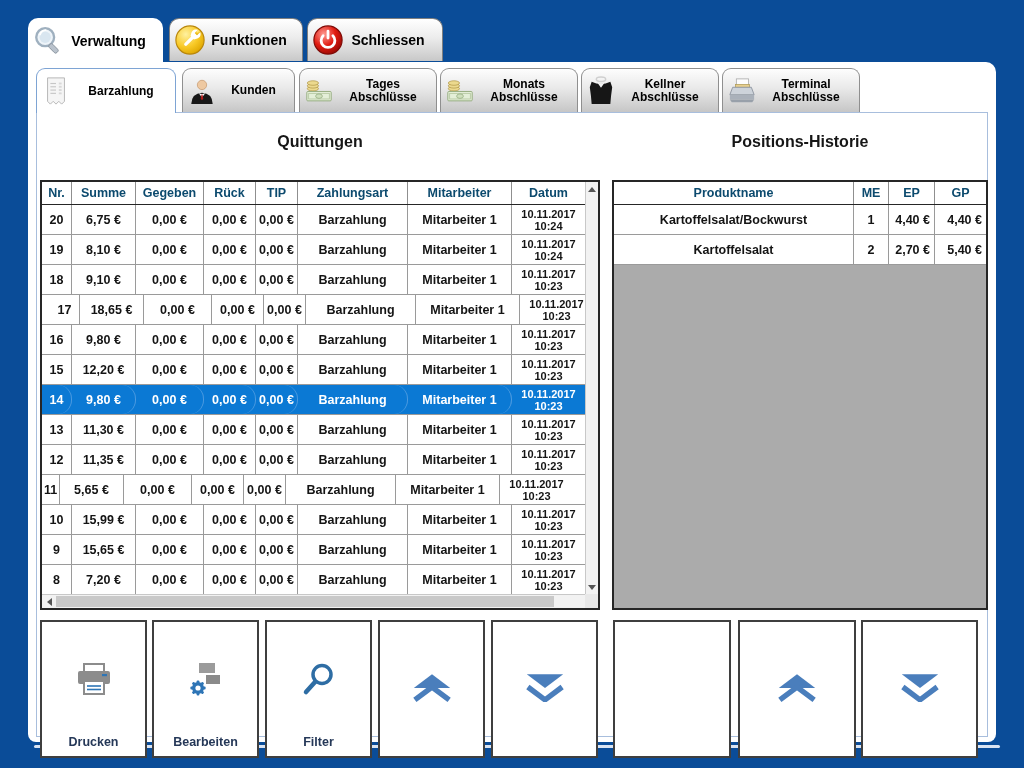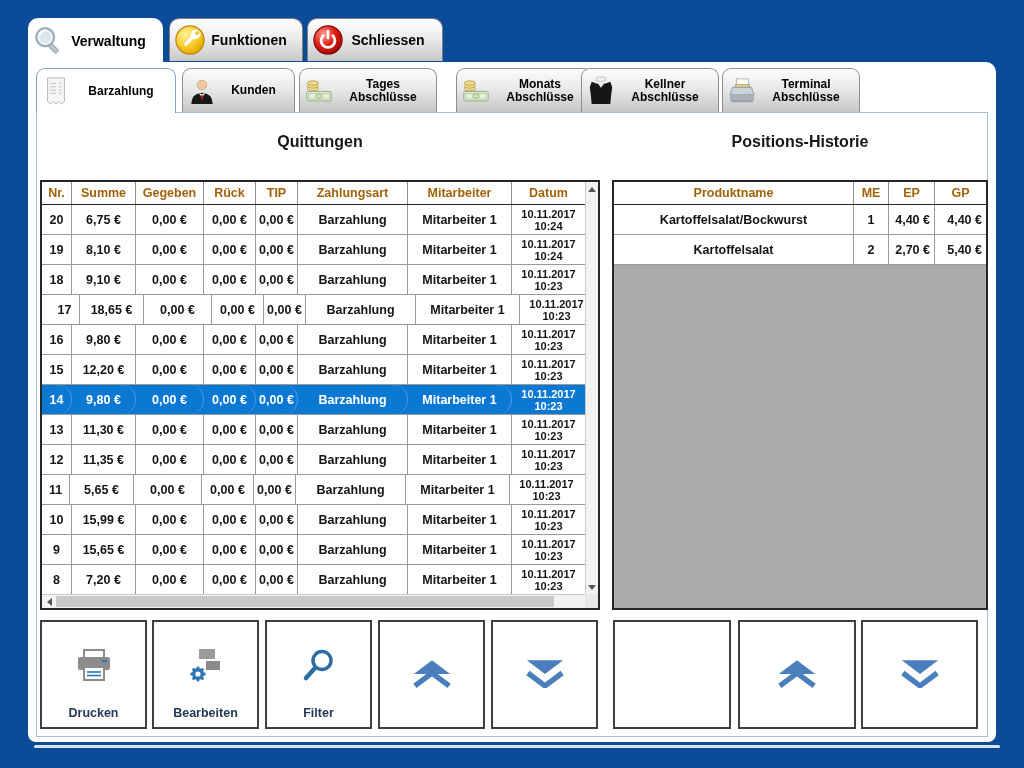--- a/index.html
+++ b/index.html
@@ -46,21 +46,21 @@
   .gridtable{position:absolute;top:180px;border:2px solid #262626;background:#fff;
              box-sizing:border-box;z-index:3;}
   #qtable{left:40px;width:560px;height:430px;}
   #ptable{left:612px;width:376px;height:430px;background:#ababab;}
 
   .thead{position:absolute;left:0;top:0;height:22px;display:flex;background:#fff;
          border-bottom:1px solid #262626;box-sizing:content-box;}
   #qtable .thead{right:13px;}
   #ptable .thead{right:0;}
   .hcell{display:flex;align-items:center;justify-content:center;font-size:12.5px;
-         font-weight:bold;color:#a16207;border-right:1px solid #8f8f8f;box-sizing:border-box;
+         font-weight:bold;color:#0c4a6e;border-right:1px solid #8f8f8f;box-sizing:border-box;
          flex-shrink:0;}
   .hcell:last-child{border-right:none;}
 
   .tbody{position:absolute;left:0;top:23px;overflow:hidden;}
   #qtable .tbody{right:13px;bottom:14px;}
   #ptable .tbody{right:0;bottom:0;}
   .trow{display:flex;height:30px;border-bottom:1px solid #9a9a9a;box-sizing:border-box;
         background:#fff;cursor:pointer;}
   .tcell{display:flex;align-items:center;justify-content:center;font-size:12.5px;
          font-weight:bold;color:#141414;border-right:1px solid #9a9a9a;
@@ -87,21 +87,21 @@
   .tri-up{width:0;height:0;border-left:4px solid transparent;border-right:4px solid transparent;
           border-bottom:5px solid #555;}
   .tri-down{width:0;height:0;border-left:4px solid transparent;border-right:4px solid transparent;
             border-top:5px solid #555;}
   .tri-left{width:0;height:0;border-top:4px solid transparent;border-bottom:4px solid transparent;
             border-right:5px solid #555;}
   .tri-right{width:0;height:0;border-top:4px solid transparent;border-bottom:4px solid transparent;
              border-left:5px solid #555;}
 
   
-  .actbtn{position:absolute;top:620px;height:109px;background:#fff;border:2px solid #3f3f3f;
+  .actbtn{position:absolute;top:620px;height:138px;background:#fff;border:2px solid #3f3f3f;
           box-sizing:border-box;display:flex;flex-direction:column;align-items:center;
           justify-content:center;z-index:3;cursor:pointer;}
   .actbtn .lbl{position:absolute;bottom:7px;left:0;width:100%;text-align:center;
                font-size:12.5px;font-weight:bold;color:#253858;}
   .actbtn .ic{margin-bottom:14px;}
   .actbtn.icon-only .ic{margin-bottom:0;}
   #btn-print{left:40px;width:107px;}
   #btn-edit{left:152px;width:107px;}
   #btn-filter{left:265px;width:107px;}
   #btn-up-l{left:378px;width:107px;}
@@ -216,21 +216,21 @@
         <rect x="3" y="14" width="26" height="10" rx="1" fill="#e4efd8" stroke="#93ab7d"></rect>
         <rect x="5" y="16" width="22" height="6" fill="none" stroke="#aec39a" stroke-width="0.8"></rect>
         <ellipse cx="16" cy="19" rx="3.6" ry="2.4" fill="#cfe0bd" stroke="#93ab7d" stroke-width="0.8"></ellipse>
       </svg>
     </span>
     <span class="t2label">
       <span>Tages</span><br><span>Abschlüsse</span>
     </span>
   </div>
 
-  <div class="tab2" style="left:456px;width:138px;">
+  <div class="tab2" style="left:440px;width:138px;">
     <span class="t2icon">
       <svg width="30" height="26" viewBox="0 0 32 27">
         <ellipse cx="9.5" cy="11" rx="6" ry="2.4" fill="#ecd98e" stroke="#b39a4a" stroke-width="0.8"></ellipse>
         <ellipse cx="9.5" cy="8" rx="6" ry="2.4" fill="#ecd98e" stroke="#b39a4a" stroke-width="0.8"></ellipse>
         <ellipse cx="9.5" cy="5" rx="6" ry="2.4" fill="#ecd98e" stroke="#b39a4a" stroke-width="0.8"></ellipse>
         <rect x="3" y="14" width="26" height="10" rx="1" fill="#e4efd8" stroke="#93ab7d"></rect>
         <rect x="5" y="16" width="22" height="6" fill="none" stroke="#aec39a" stroke-width="0.8"></rect>
         <ellipse cx="16" cy="19" rx="3.6" ry="2.4" fill="#cfe0bd" stroke="#93ab7d" stroke-width="0.8"></ellipse>
       </svg>
     </span>
@@ -395,21 +395,21 @@
           <div class="tcell" style="width: 52px;">0,00 €</div>
           <div class="tcell" style="width: 42px;">0,00 €</div>
           <div class="tcell" style="width: 110px;">Barzahlung</div>
           <div class="tcell" style="width: 104px;">Mitarbeiter 1</div>
           <div class="tcell datum" style="width: 73px;">
             <div>10.11.2017</div>
             <div>10:23</div>
           </div>
         </div>
         <div class="trow">
-          <div class="tcell" style="width: 28px; text-align: right;">11</div>
+          <div class="tcell" style="width: 18px; text-align: right;">11</div>
           <div class="tcell" style="width: 64px;">5,65 €</div>
           <div class="tcell" style="width: 68px;">0,00 €</div>
           <div class="tcell" style="width: 52px;">0,00 €</div>
           <div class="tcell" style="width: 42px;">0,00 €</div>
           <div class="tcell" style="width: 110px;">Barzahlung</div>
           <div class="tcell" style="width: 104px;">Mitarbeiter 1</div>
           <div class="tcell datum" style="width: 73px;">
             <div>10.11.2017</div>
             <div>10:23</div>
           </div>

